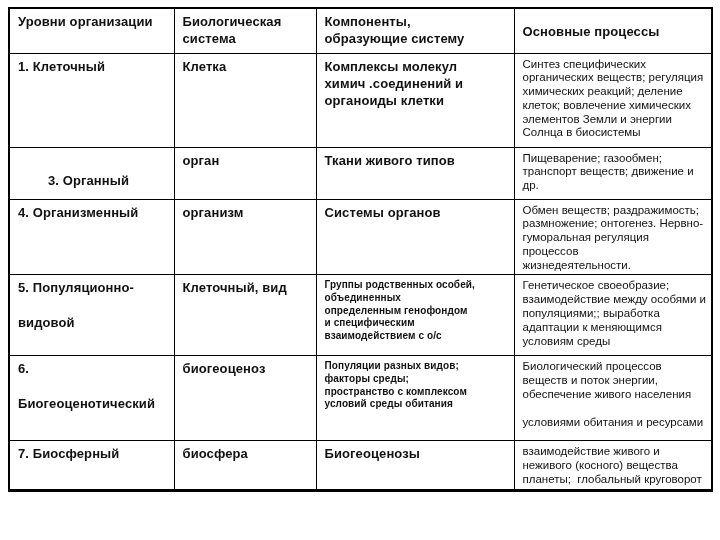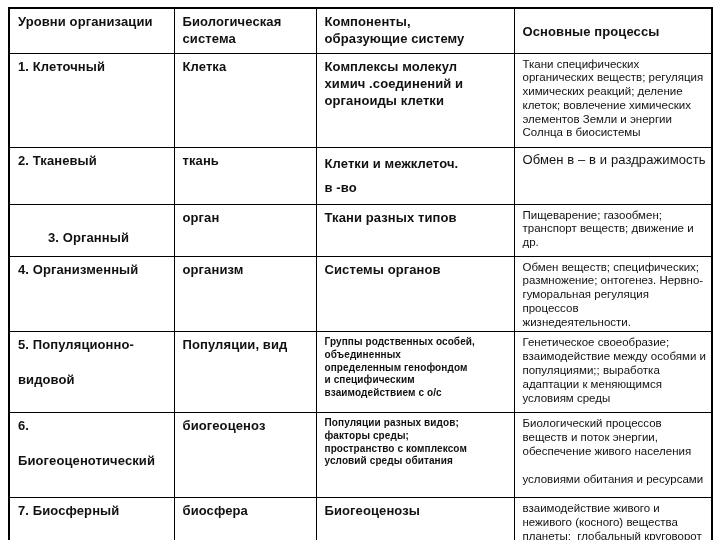--- a/index.html
+++ b/index.html
@@ -95,55 +95,48 @@
         <th class="proc-h">Основные процессы</th>
       </tr>
     </thead>
     <tbody>
       <tr class="r1">
         <td>1. Клеточный</td>
         <td>Клетка</td>
         <td>Комплексы молекул
 химич .соединений и
 органоиды клетки</td>
-        <td class="proc">Ткани специфических
+        <td class="proc">Синтез специфических
 органических веществ; регуляция
 химических реакций; деление
 клеток; вовлечение химических
 элементов Земли и энергии
 Солнца в биосистемы</td>
       </tr>
-      <tr class="r2">
-        <td>2. Тканевый</td>
-        <td>ткань</td>
-        <td class="gap">Клетки и межклеточ.
-в -во</td>
-        <td class="proc-big">Обмен в – в и раздражимость</td>
-      </tr>
       <tr class="r3">
         <td class="pushed">3. Органный</td>
         <td>орган</td>
-        <td>Ткани разных типов</td>
+        <td>Ткани живого типов</td>
         <td class="proc">Пищеварение; газообмен;
 транспорт веществ; движение и др.</td>
       </tr>
       <tr class="r4">
         <td>4. Организменный</td>
         <td>организм</td>
         <td>Системы органов</td>
-        <td class="proc">Обмен веществ; специфических;
+        <td class="proc">Обмен веществ; раздражимость;
 размножение; онтогенез. Нервно-
 гуморальная регуляция процессов
 жизнедеятельности.</td>
       </tr>
       <tr class="r5">
         <td>5. Популяционно-
 
 видовой</td>
-        <td>Популяции, вид</td>
+        <td>Клеточный, вид</td>
         <td class="comp-sm">Группы родственных особей,
 объединенных
 определенным генофондом
 и специфическим
 взаимодействием с о/с</td>
         <td class="proc">Генетическое своеобразие;
 взаимодействие между особями и
 популяциями;; выработка
 адаптации к меняющимся
 условиям среды</td>

